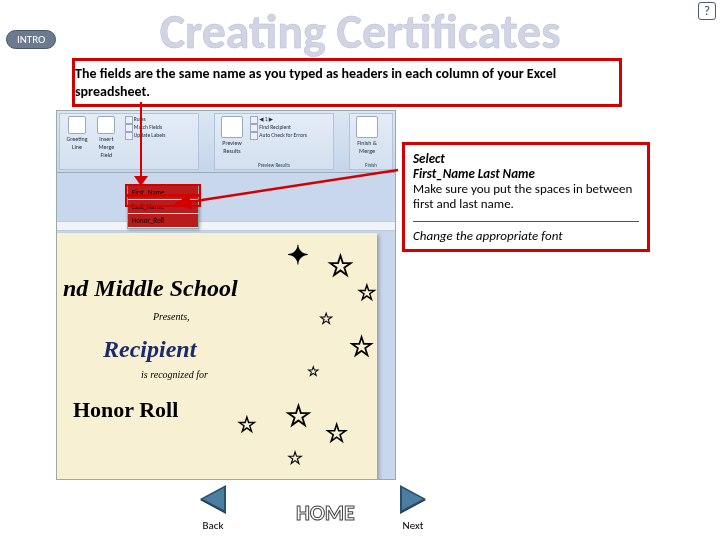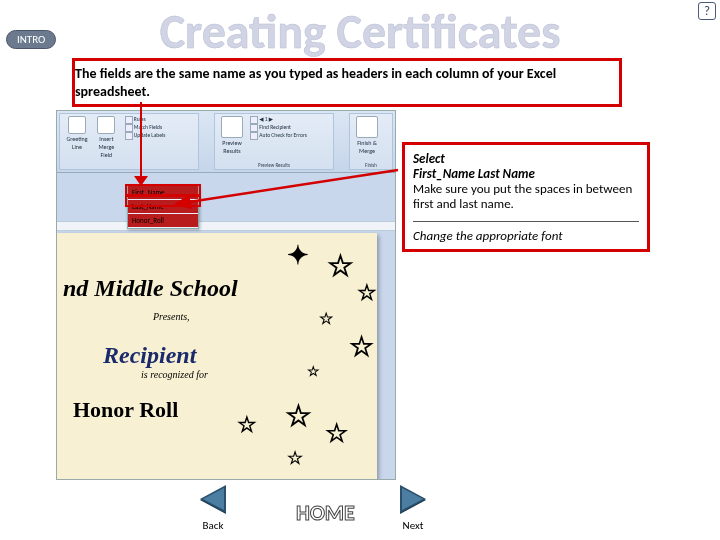--- a/index.html
+++ b/index.html
@@ -163,21 +163,20 @@
     font-size: 10px;
   }
   .cert-recipient {
     position: absolute;
     top: 225px; left: 46px;
     font-family: "Brush Script MT", cursive;
     font-style: italic;
     font-weight: bold;
     font-size: 24px;
     color: #1a2a6c;
-    margin-top: 6px;
   }
   .cert-recognized {
     position: absolute;
     top: 258px; left: 84px;
     font-family: "Times New Roman", serif;
     font-style: italic;
     font-size: 10px;
   }
   .cert-honor {
     position: absolute;

